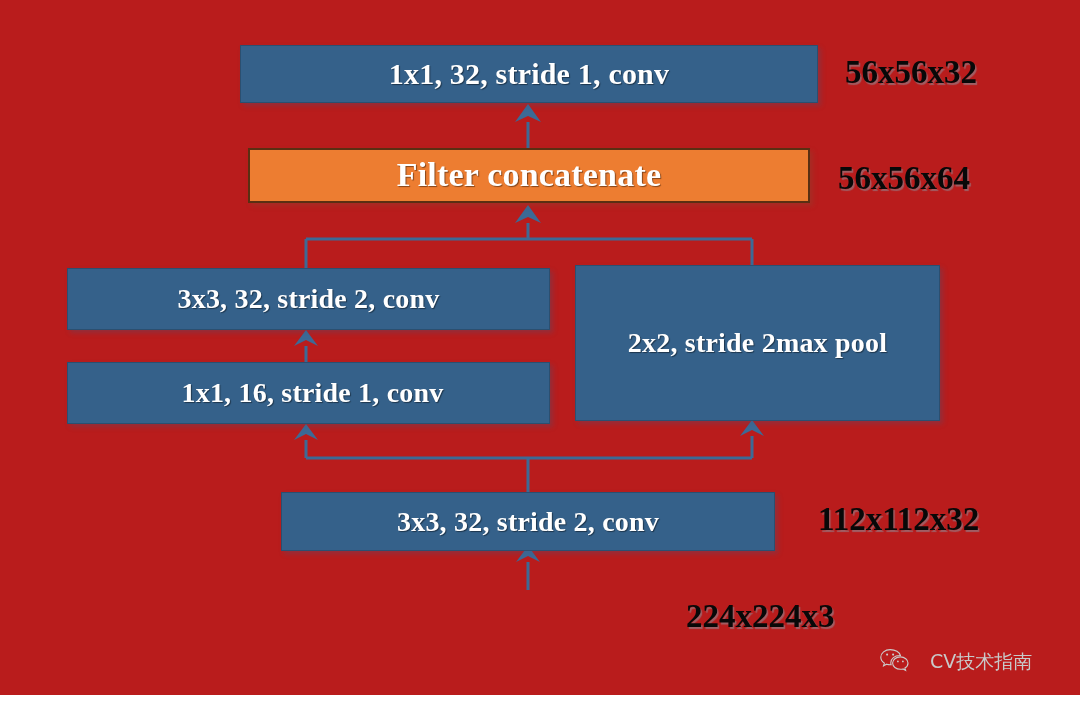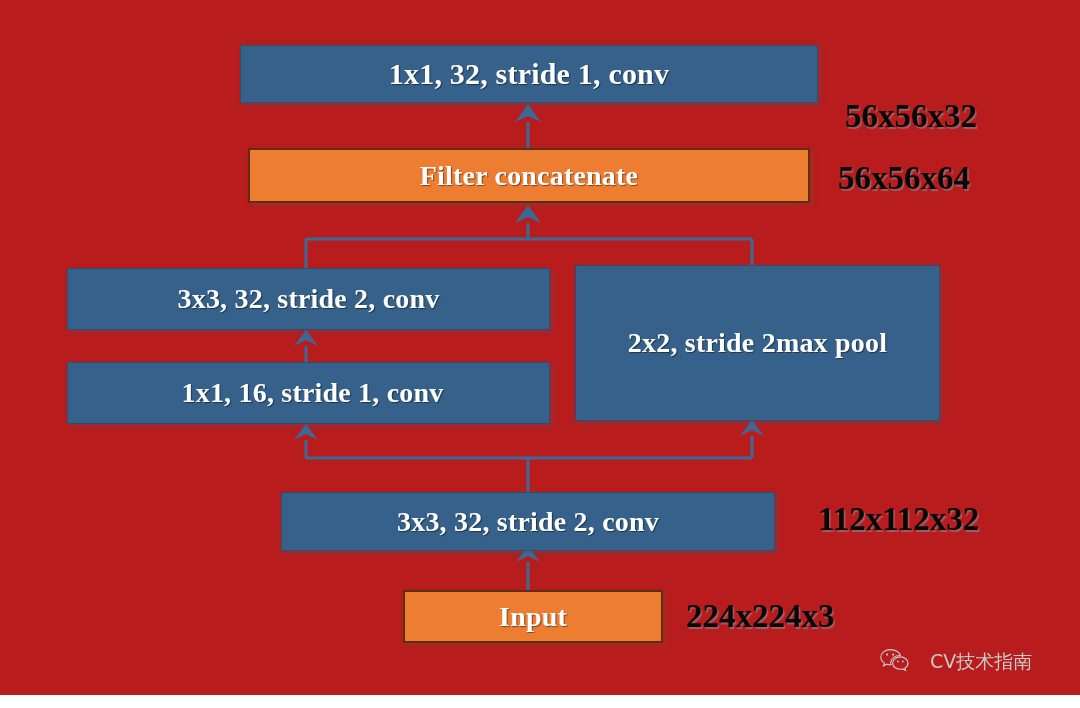--- a/index.html
+++ b/index.html
@@ -118,46 +118,43 @@
     <g>
       <line x1="528" y1="148" x2="528" y2="122" stroke="#3C6A96" stroke-width="3"></line>
       <path d="M 515 122 L 528 104 L 541 122 L 528 116 Z" fill="#3C6A96"></path>
     </g>
   </svg>
 
   <div class="node blue" style="left:240px; top:45px; width:578px; height:58px; font-size:30px;">
     <span>1x1, 32, stride 1, conv</span>
   </div>
 
-  <div class="node orange" style="left:248px; top:148px; width:562px; height:55px; font-size:28px;justify-content:center;">
+  <div class="node orange" style="left:248px; top:148px; width:562px; height:55px; font-size:34px;justify-content:center;">
     <span>Filter concatenate</span>
   </div>
 
   <div class="node blue" style="left:67px; top:268px; width:483px; height:62px; font-size:28px;">
     <span>3x3, 32, stride 2, conv</span>
   </div>
 
   <div class="node blue" style="left:67px; top:362px; width:483px; height:62px; font-size:28px;padding-left:8px;">
     <span>1x1, 16, stride 1, conv</span>
   </div>
 
   <div class="node blue" style="left:575px; top:265px; width:365px; height:156px; font-size:28px; ">
     <span>2x2, stride 2</span>
     <span>max pool</span>
   </div>
 
   <div class="node blue" style="left:281px; top:492px; width:494px; height:59px; font-size:28px;">
     <span>3x3, 32, stride 2, conv</span>
   </div>
 
-  <div class="node orange" style="left:403px; top:590px; width:260px; height:53px; font-size:28px;">
-    <span>Input</span>
-  </div>
 
-  <div class="dim-label" style="left:845px; top:54px; font-size:33px;margin-top:44px;">56x56x32</div>
+  <div class="dim-label" style="left:845px; top:54px; font-size:33px;">56x56x32</div>
 
   <div class="dim-label" style="left:838px; top:160px; font-size:33px;">56x56x64</div>
 
   <div class="dim-label" style="left:818px; top:501px; font-size:33px;">112x112x32</div>
 
   <div class="dim-label" style="left:686px; top:598px; font-size:33px;">224x224x3</div>
 
   <div id="watermark" style="left:880px; top:648px;">
     <span class="wm-icon">
       <svg width="30" height="24" viewBox="0 0 30 24" xmlns="http://www.w3.org/2000/svg">

